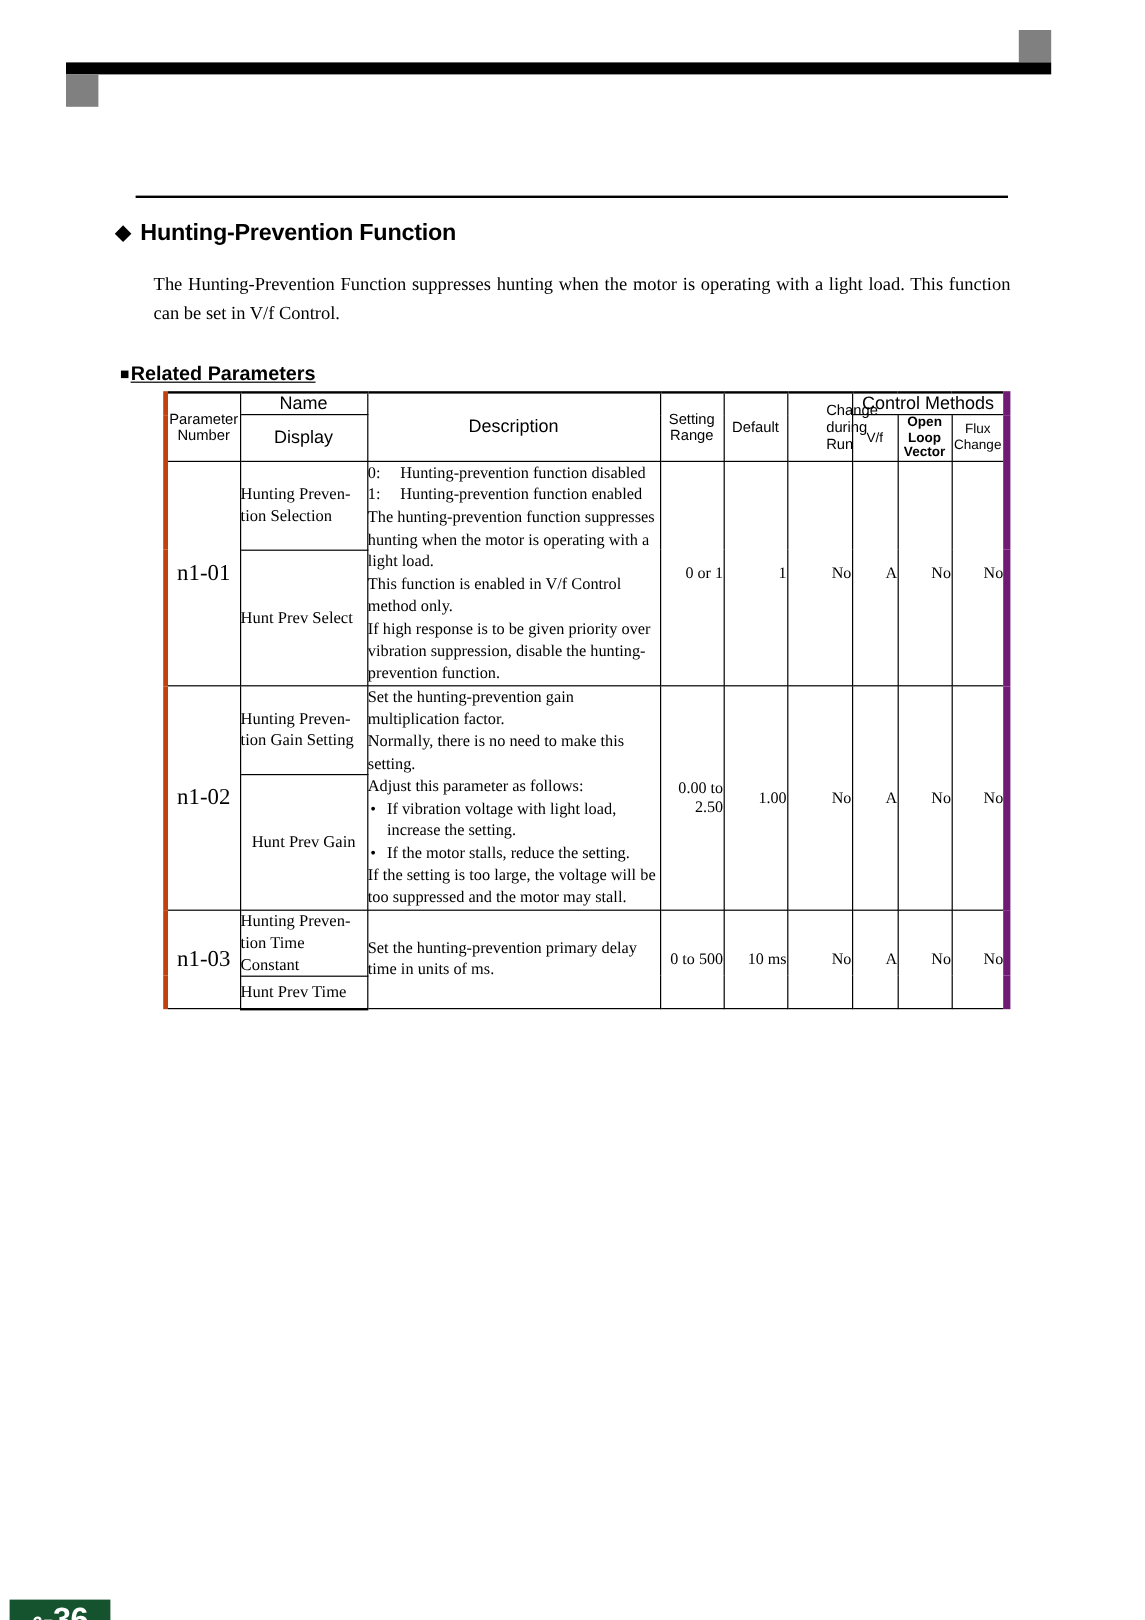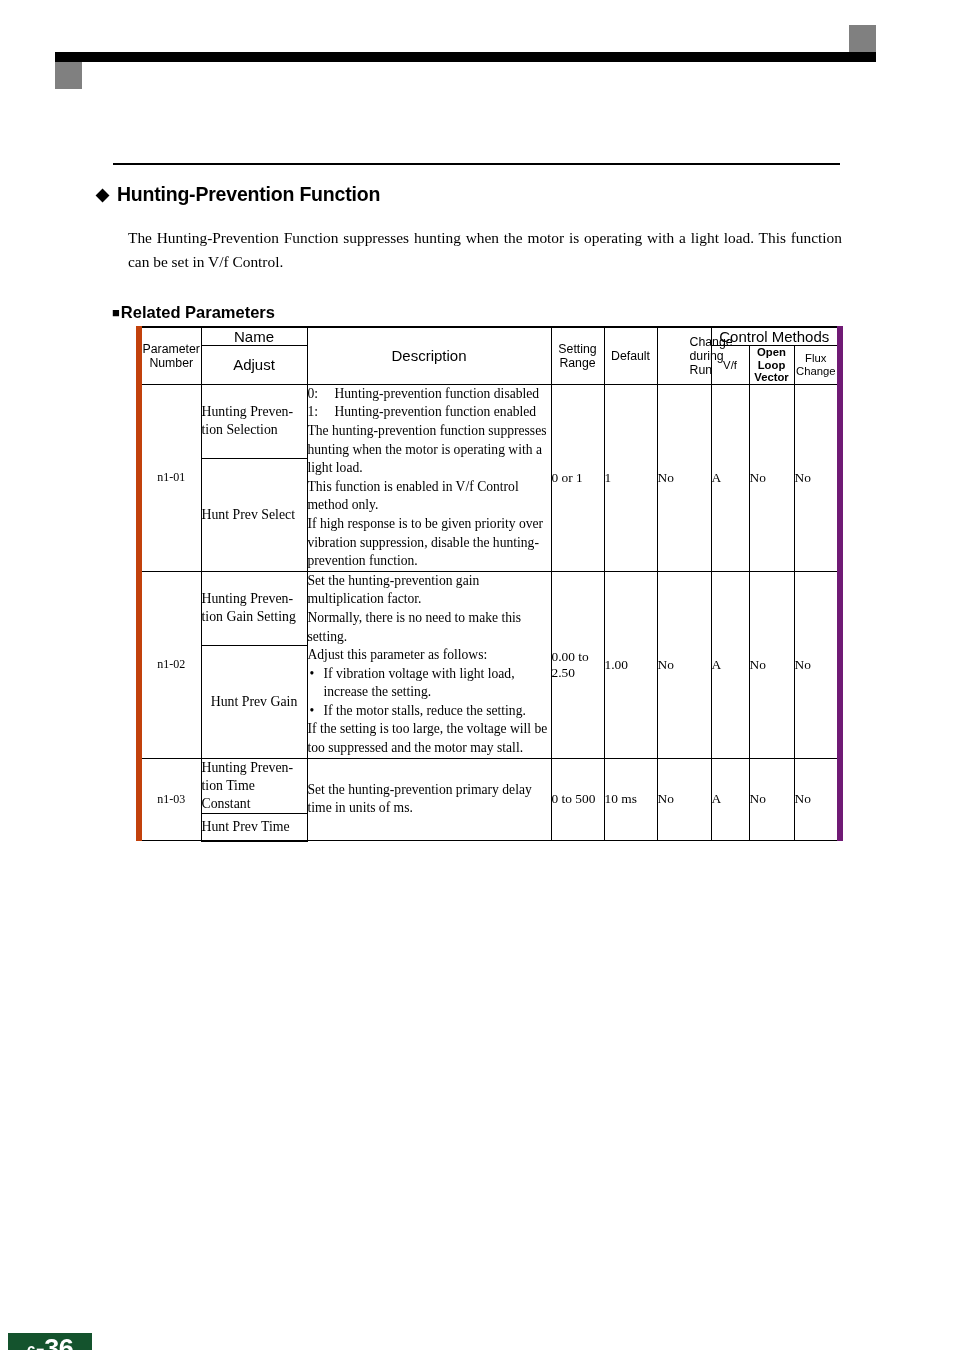--- a/index.html
+++ b/index.html
@@ -78,25 +78,26 @@
     width: 714px;
     font-family: "Liberation Serif", serif;
     font-size: 15.4px;
     line-height: 24px;
     text-align: justify;
     text-justify: inter-word;
   }
 
   #subsection-heading {
     position: absolute;
-    left: 112px; top: 289px;
+    left: 100px; top: 289px;
     font-family: "Liberation Sans", sans-serif;
     font-weight: bold;
     font-size: 16.5px;
     white-space: nowrap;
+    text-decoration: underline;
   }
   #subsection-heading .square-glyph {
     font-size: 13px;
     margin-right: 1px;
     display: inline-block;
     vertical-align: 1px;
   }
 
   
   #params-table-wrap {
@@ -110,21 +111,21 @@
     width: 705px;
     font-family: "Liberation Serif", serif;
   }
   table.params td, table.params th {
     border: 1px solid #000000;
     padding: 0;
     font-weight: normal;
     vertical-align: middle;
   }
   table.params .outer-top { border-top: 2px solid #000; }
-  table.params .outer-left { border-left: 6px solid #c2410c; }
+  table.params .outer-left { border-left: 4px solid #c2410c; }
   table.params .outer-right { border-right: 6px solid #701a75; }
   table.params .outer-bottom { border-bottom: 2px solid #000; }
 
   
   .hdr {
     font-family: "Liberation Sans", sans-serif;
     font-size: 12.3px;
     line-height: 14px;
     text-align: center;
     padding: 3px 2px;
@@ -139,28 +140,28 @@
   .hdr-sm {
     font-family: "Liberation Sans", sans-serif;
     font-size: 11.3px;
     line-height: 12.6px;
     text-align: center;
     padding: 3px 1px;
   }
 
   
   .cell-center {
-    text-align: left;
+    text-align: right;
     font-size: 13.4px;
     line-height: 16px;
     padding: 2px 2px;
   }
   .cell-param {
     text-align: center;
-    font-size: 12px;
+    font-size: 19px;
     line-height: 17px;
   }
   .cell-name {
     font-size: 13.8px;
     line-height: 18px;
     padding: 4px 5px 4px 6px;
     vertical-align: top;
   }
   .cell-display {
     font-size: 13.8px;
@@ -263,21 +264,21 @@
           <th class="hdr-lg outer-top" rowspan="2">Description</th>
           <th class="hdr outer-top" rowspan="2" style="white-space:pre-line;">Setting
 Range</th>
           <th class="hdr outer-top" rowspan="2" style="white-space:pre-line;">Default</th>
           <th class="hdr outer-top" rowspan="2" style="white-space:pre-line;padding-left:32px;">Change
 during
 Run</th>
           <th class="hdr-lg outer-top outer-right" colspan="3">Control Methods</th>
         </tr>
         <tr>
-          <th class="hdr-lg">Adjust</th>
+          <th class="hdr-lg">Display</th>
           <th class="hdr-sm" style="white-space:pre-line;">V/f</th>
           <th class="hdr-sm" style="white-space:pre-line;font-weight:bold;">Open
 Loop
 Vector</th>
           <th class="hdr-sm outer-right" style="white-space:pre-line;">Flux
 Change</th>
         </tr>
       </thead>
 
       <tbody>

